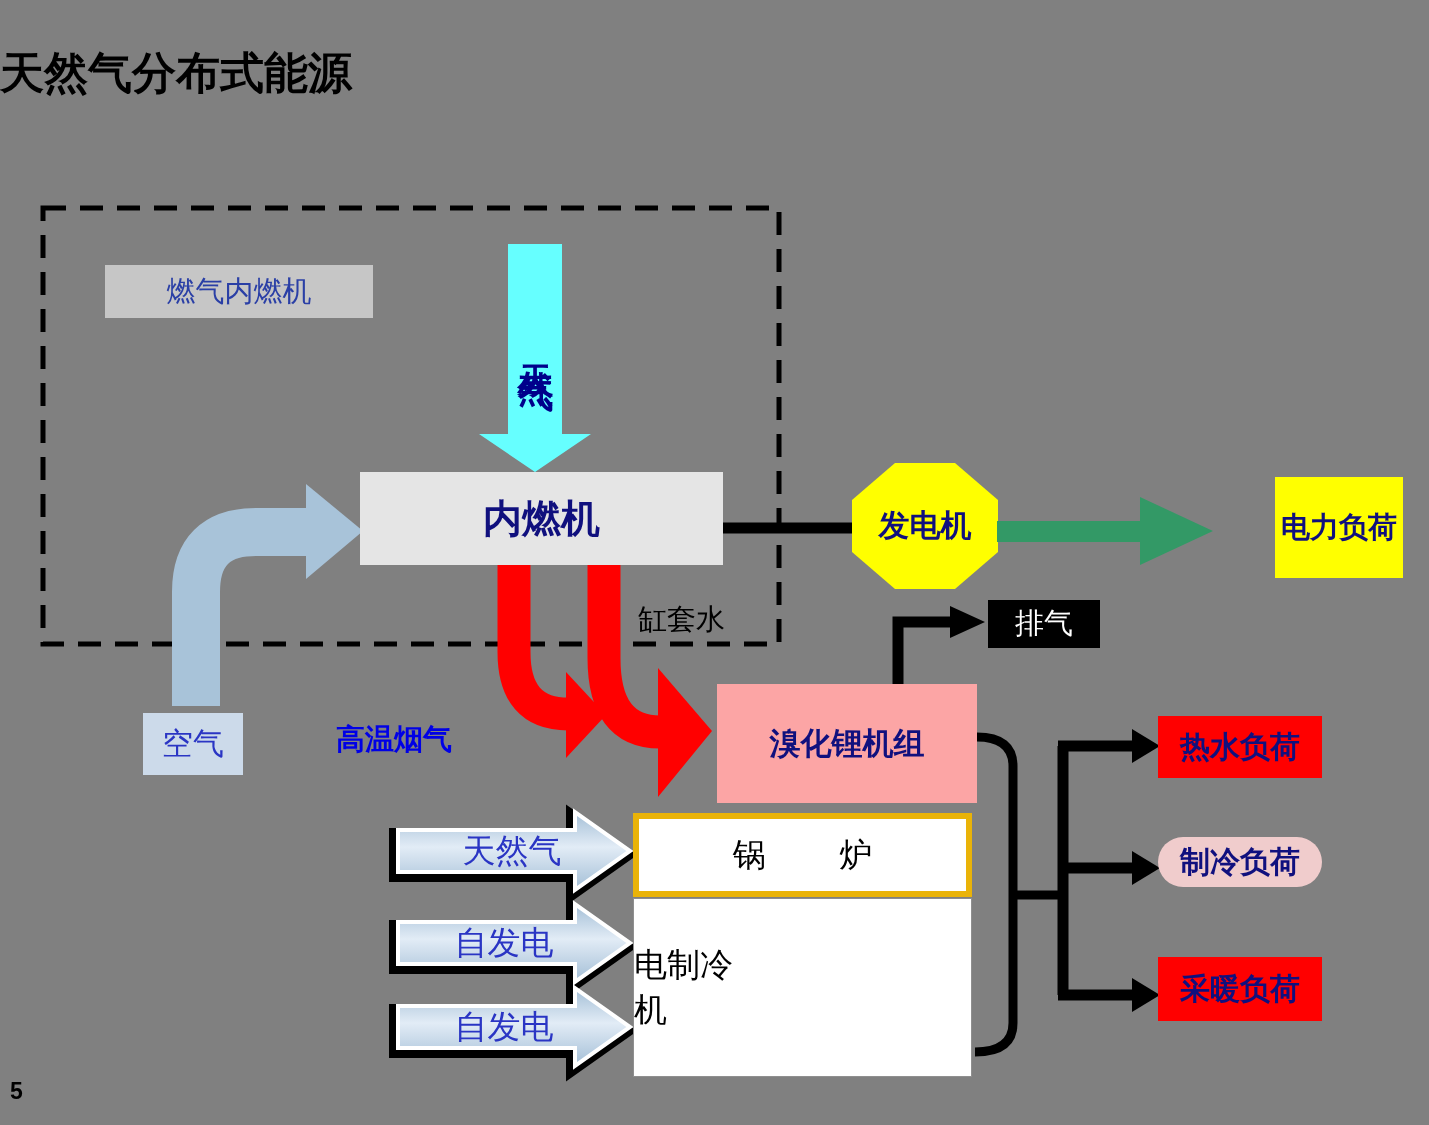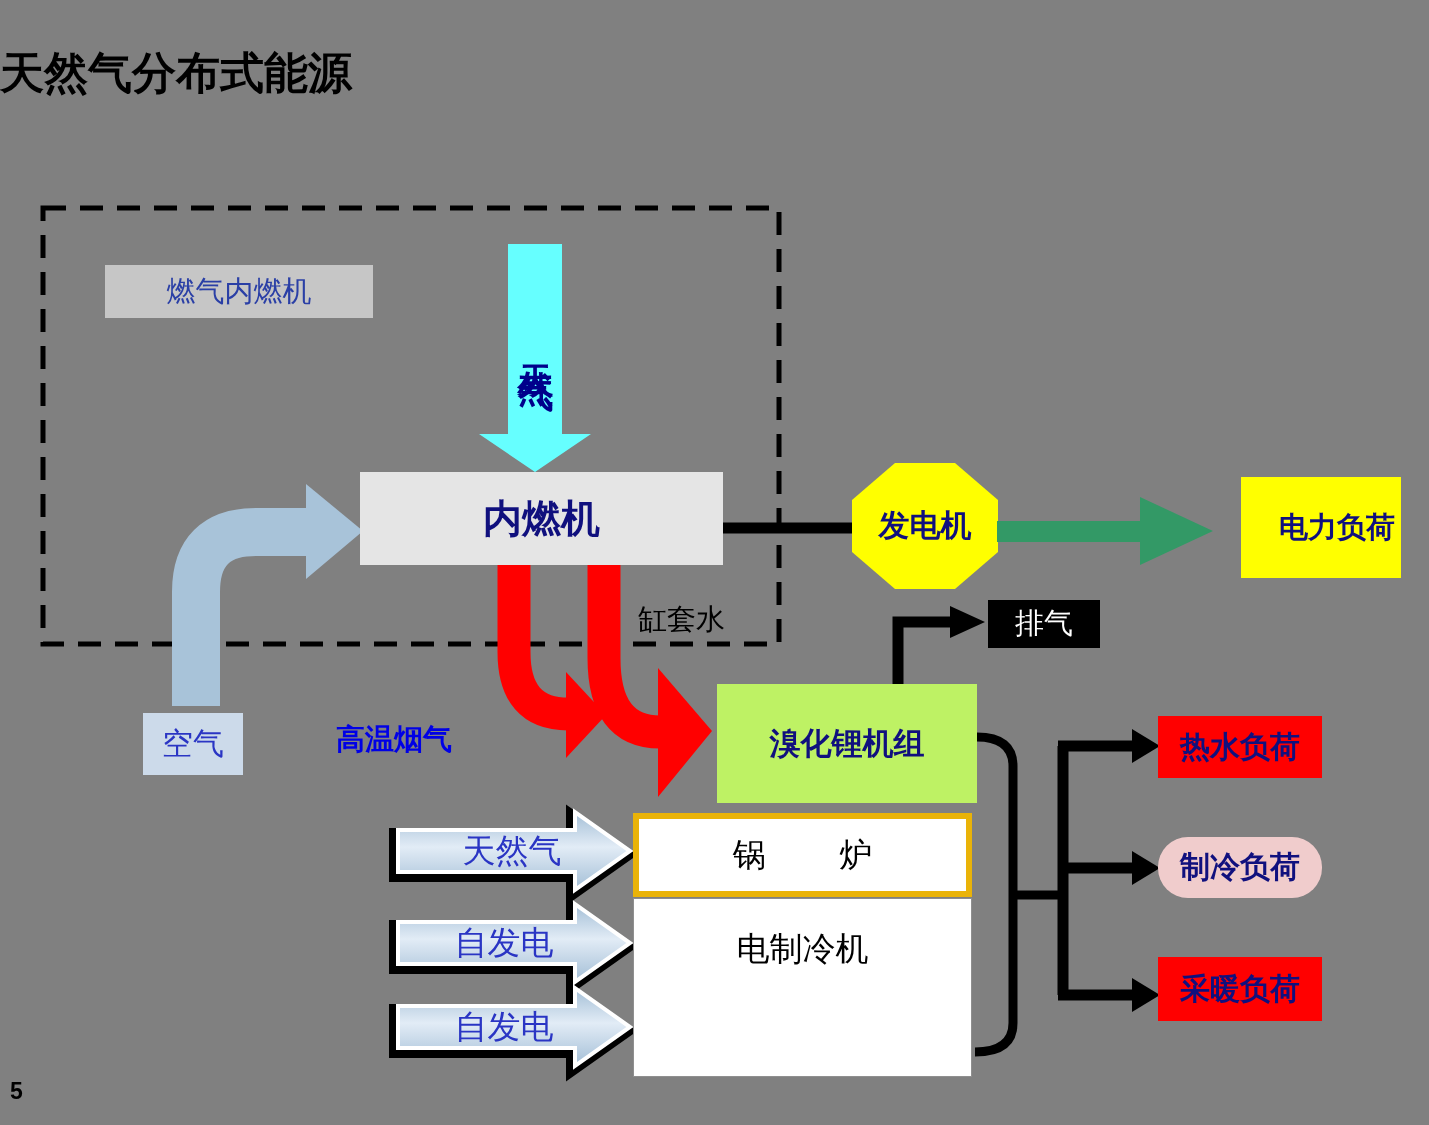--- a/index.html
+++ b/index.html
@@ -20,53 +20,53 @@
   .vgas{left:503px;top:270px;width:64px;height:150px;
     writing-mode:vertical-rl;text-orientation:upright;letter-spacing:6px;
     color:#00008B;font-family:"Liberation Serif",serif;font-weight:bold;font-size:36px;}
 
   .engine{left:360px;top:472px;width:363px;height:93px;background:#e5e5e5;
     color:#10107E;font-weight:bold;font-size:39px;}
 
   .generator-label{left:852px;top:463px;width:146px;height:126px;
     color:#10107E;font-weight:bold;font-size:31px;}
 
-  .electric-load{left:1241px;top:477px;width:128px;height:101px;background:#FFFF00;
-    color:#10107E;font-weight:bold;font-size:29px;padding-left:32px;}
+  .electric-load{left:1275px;top:477px;width:128px;height:101px;background:#FFFF00;
+    color:#10107E;font-weight:bold;font-size:29px;}
 
   .air-label{left:143px;top:713px;width:100px;height:62px;background:#CCDAEA;
     color:#2A35C4;font-family:"Liberation Serif",serif;font-size:31px;}
 
   .flue-label{left:336px;top:692px;color:#0000E6;font-weight:bold;font-size:29px;margin-top:28px;}
   .jacket-label{left:638px;top:600px;color:#000000;font-weight:normal;font-size:29px;}
 
-  .libr{left:717px;top:684px;width:260px;height:119px;background:#bef264;
+  .libr{left:717px;top:684px;width:260px;height:119px;background:#fca5a5;
     color:#10107E;font-weight:bold;font-size:31px;}
 
   .exhaust{left:988px;top:600px;width:112px;height:48px;background:#000;
     color:#FFF;font-size:29px;}
 
   .boiler{left:633px;top:813px;width:339px;height:84px;background:#FFF;
     border:6px solid #eab308;box-sizing:border-box;color:#000;font-size:33px;white-space:pre;}
 
   .chillerbox{left:633px;top:898px;width:339px;height:179px;background:#FFF;
     border:1px solid #8F8F8F;box-sizing:border-box;color:#000;font-size:33px;
-    display:flex;flex-direction:column;}
+    display:flex;}
   .chillerbox .row1{flex:0 0 100px;display:flex;align-items:center;justify-content:center;}
   .chillerbox .row2{flex:1;display:flex;align-items:center;justify-content:center;}
 
   .blocklabel{width:200px;height:50px;color:#2A35C4;
     font-family:"Liberation Serif",serif;font-size:33px;}
   .gaslbl{left:412px;top:826px;}
   .self1lbl{left:404px;top:918px;}
   .self2lbl{left:404px;top:1002px;}
 
   .load{left:1158px;width:164px;color:#10107E;font-weight:bold;font-size:30px;font-family:Liberation Mono, monospace;}
   .load.hw{top:716px;height:62px;background:#FF0000;}
-  .load.cl{top:837px;height:61px;background:#F0CCCC;border-radius:30px;}
+  .load.cl{top:837px;height:50px;background:#F0CCCC;border-radius:30px;}
   .load.ht{top:957px;height:64px;background:#FF0000;}
 
   .pagenum{left:10px;top:1078px;color:#000;font-weight:bold;font-size:23px;}
 </style>
 </head>
 <body>
 
 <div id="stage">
 
   <svg class="layer" width="1429" height="1125" viewBox="0 0 1429 1125">

